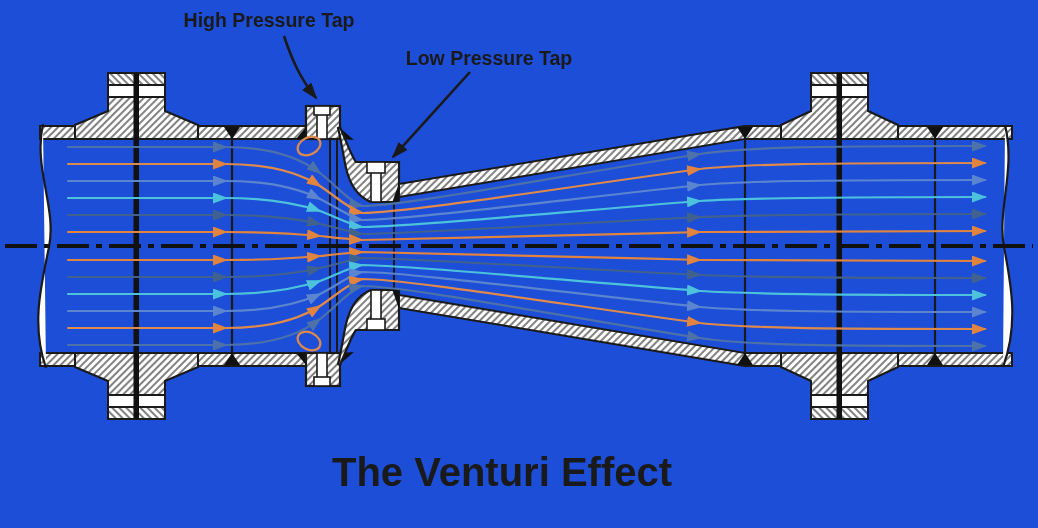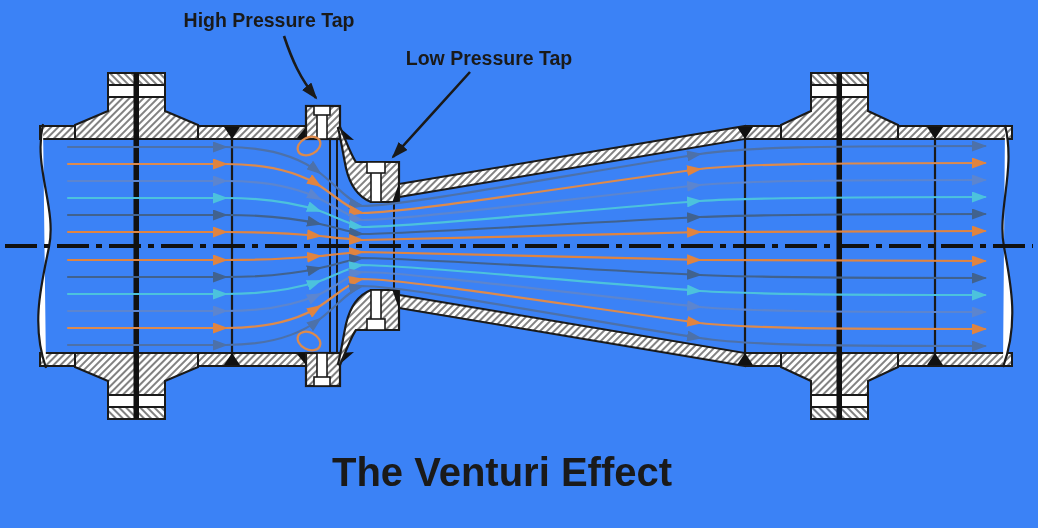--- a/index.html
+++ b/index.html
@@ -1,16 +1,16 @@
 <!DOCTYPE html>
 <html><head>
 <meta charset="utf-8">
 <style>
   html,body{margin:0;padding:0;background:#fff;}
-  .stage{position:relative;width:1038px;height:528px;background:#3b82f6;overflow:hidden;
+  .stage{position:relative;width:1038px;height:528px;background:#1d4ed8;overflow:hidden;
          font-family:"Liberation Sans",sans-serif;}
   svg{position:absolute;left:0;top:0;}
   text{font-family:"Liberation Sans",sans-serif;fill:#1a1a1a;}
   .callout{font-size:19.5px;font-weight:bold;}
   .title{font-size:40px;font-weight:bold;}
 </style>
 </head>
 <body>
 
 <div class="stage">

